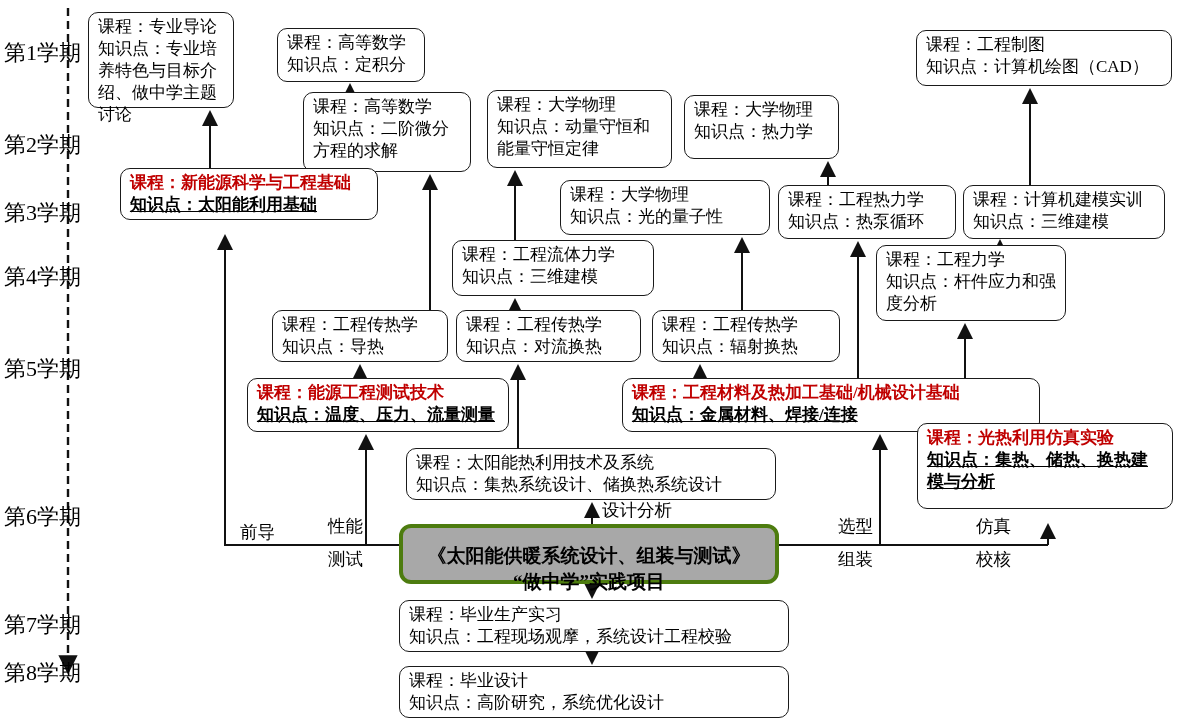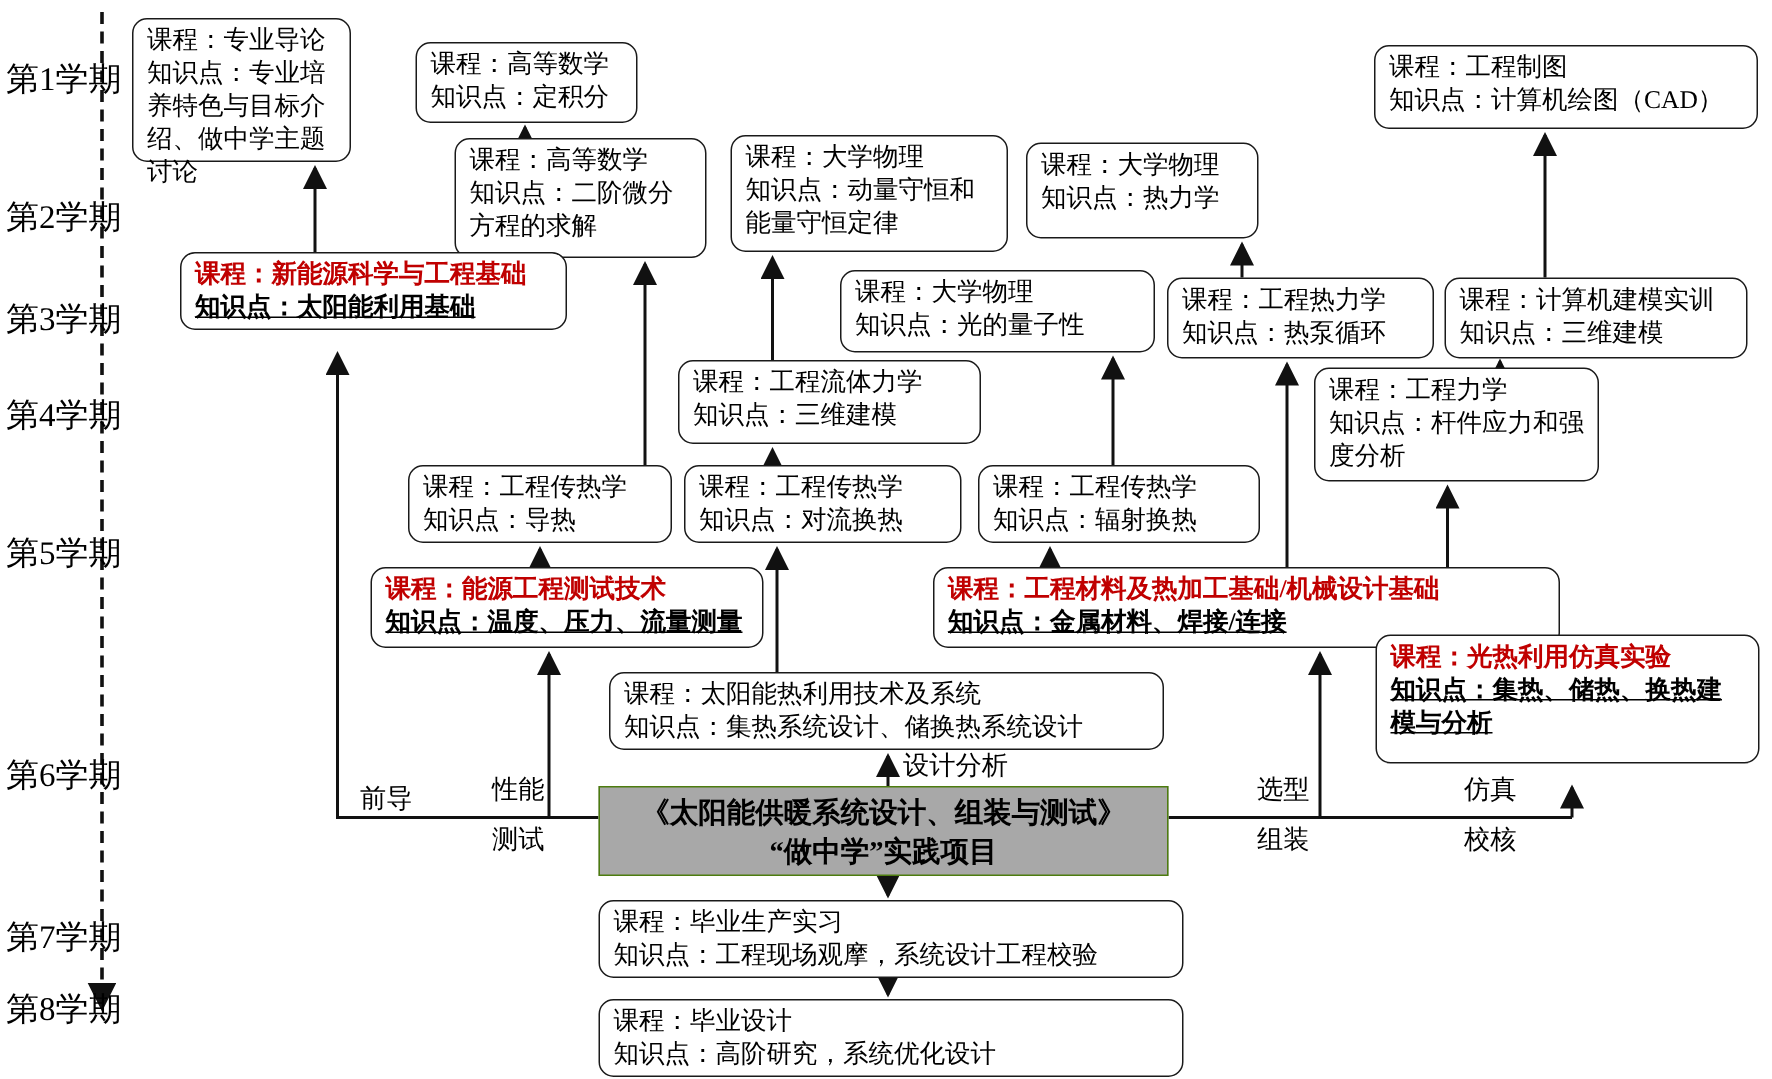--- a/index.html
+++ b/index.html
@@ -14,23 +14,23 @@
   .node{
     position:absolute;z-index:2;background:#fff;
     border:1.6px solid #1a1a1a;border-radius:10px;
     padding:3px 9px;font-size:17px;line-height:1.3;
   }
   .node .t,.node .k{display:block;}
   .node.emph .t{color:var(--accent-red);font-weight:700;}
   .node.emph .k{font-weight:700;text-decoration:underline;}
   .project{
     position:absolute;z-index:2;background:var(--project-fill);
-    border:1px solid #4d7c0f;border-radius:0;
+    border:4px solid #4d7c0f;border-radius:12px;
     text-align:center;font-weight:700;font-size:19px;line-height:1.35;
-    padding-top:5px;
+    padding-top:15px;
   }
   .sem{position:absolute;z-index:2;left:4px;width:64px;font-size:22px;white-space:nowrap;}
   .elabel{position:absolute;z-index:3;font-size:17.5px;white-space:nowrap;}
   .elabel .l2{display:block;margin-top:9px;text-align:center;}
 </style>
 </head>
 <body>
 
 <div class="stage">
 

